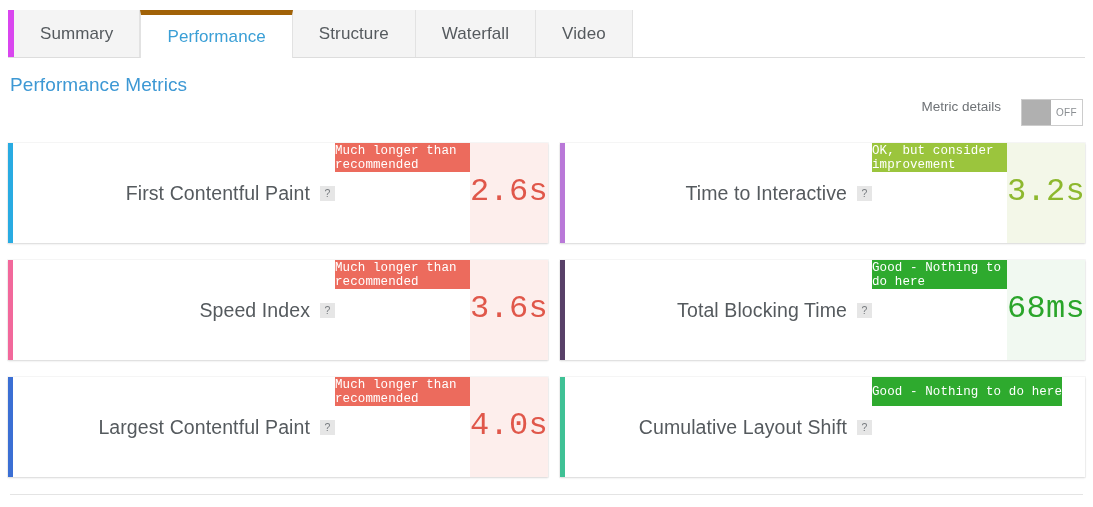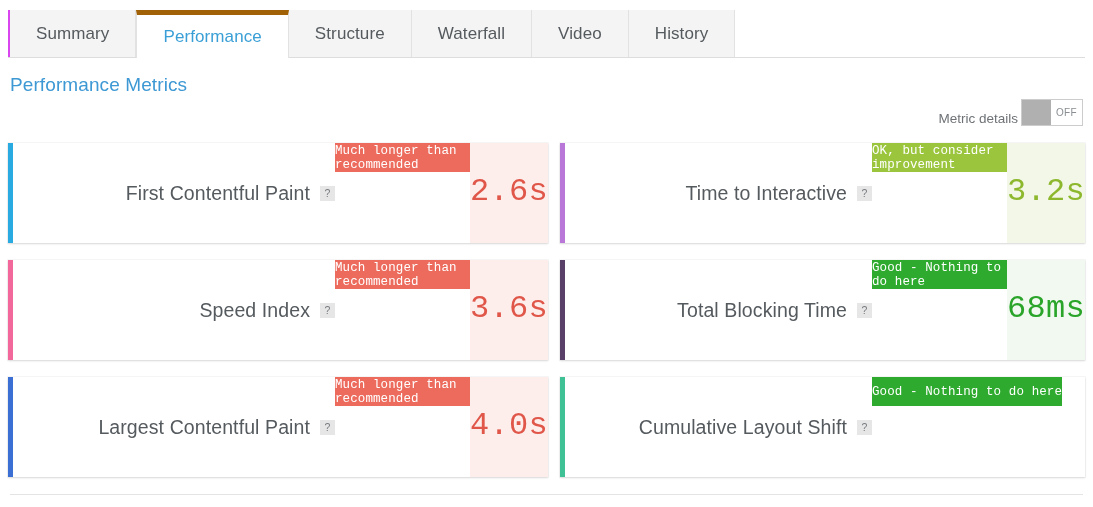--- a/index.html
+++ b/index.html
@@ -30,21 +30,21 @@
     justify-content: center;
     padding: 0 26px;
     font-size: 17px;
     color: #555a5e;
     background: #f4f4f4;
     border-right: 1px solid #e2e2e2;
     cursor: pointer;
     letter-spacing: .1px;
     user-select: none;
   }
-  .tab:first-child { border-left: 2px solid #d946ef; text-align: center; }
+  .tab:first-child { border-left: 6px solid #d946ef; text-align: center; }
   .tab.active {
     background: #ffffff;
     color: #3a9fd6;
     border-top: 5px solid #a16207;
     border-left: 1px solid #e2e2e2;
     border-right: 1px solid #e2e2e2;
     margin-bottom: -1px;
     padding-top: 0px;
     z-index: 3;
   }
@@ -68,22 +68,22 @@
     left: 10px; top: 110px;
     font-size: 14.5px;
     color: #5d6266;
   }
 
   
   .toggle-wrap {
     position: absolute;
     right: 10px; top: 99px;
     display: flex;
-    align-items: flex-end;
-    gap: 3px;
+    align-items: flex-start;
+    gap: 20px;
   }
   .toggle-label { font-size: 13.5px; color: #6e7276; }
   .toggle {
     position: relative;
     width: 62px; height: 27px;
     background: #ffffff;
     border: 1px solid #cccccc;
     display: flex;
     align-items: center;
     cursor: pointer;
@@ -206,23 +206,20 @@
       </div>
       <div class="tab">
         <span>Structure</span>
       </div>
       <div class="tab">
         <span>Waterfall</span>
       </div>
       <div class="tab">
         <span>Video</span>
       </div>
-      <div class="tab">
-        <span>History</span>
-      </div>
     </div>
 
   <div class="section-title">Performance Metrics</div>
 
   <div class="toggle-wrap">
     <span class="toggle-label">Metric details</span>
     <div class="toggle">
       <span class="knob"></span>
       <span class="state">OFF</span>
     </div>

